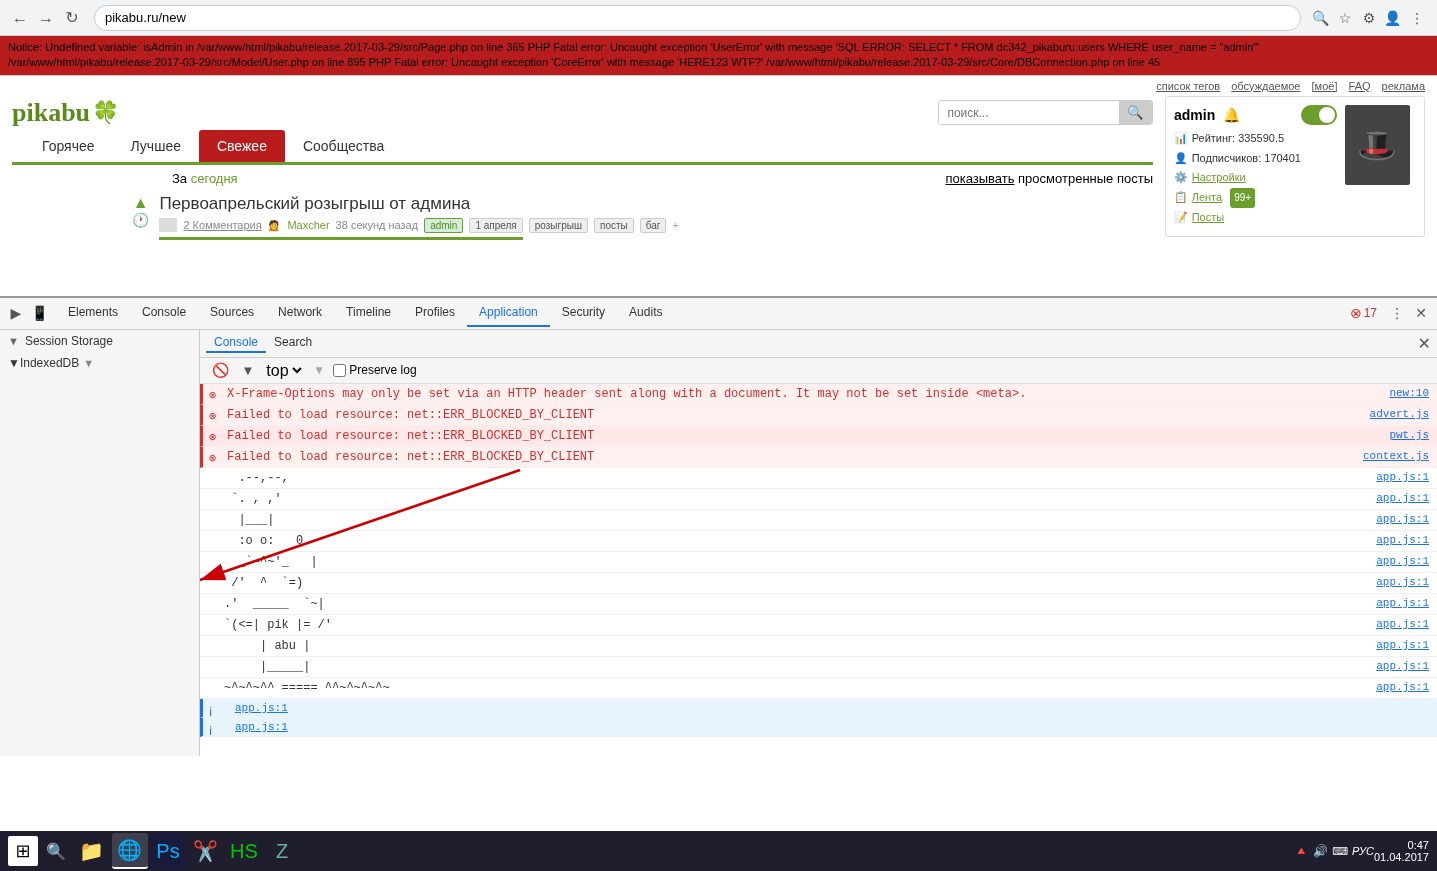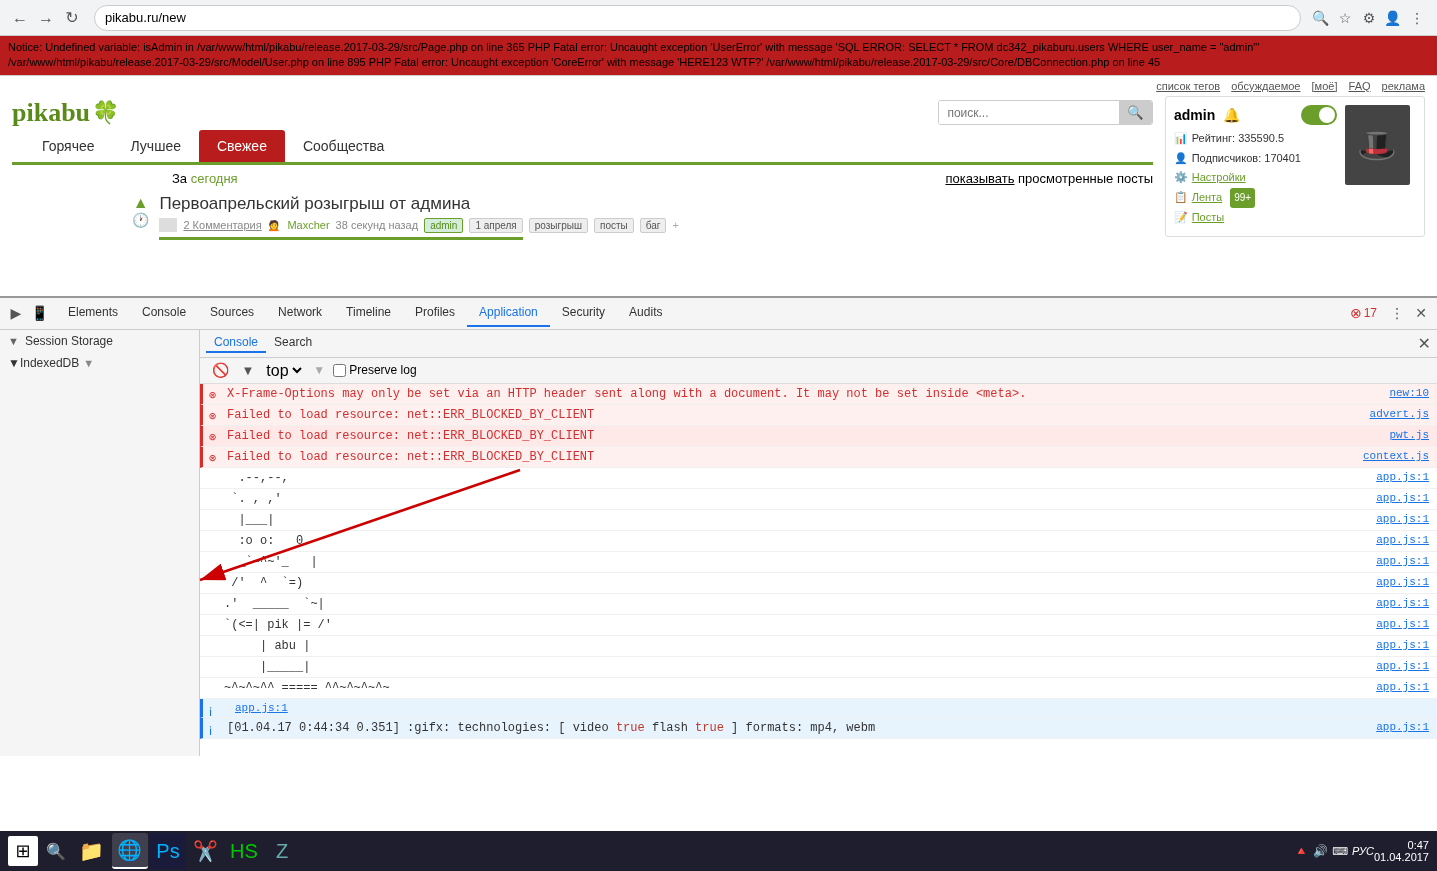--- a/index.html
+++ b/index.html
@@ -696,21 +696,20 @@
         <div class="console-msg plain">
           <span class="ascii-art msg-text">~^~^~^^ ===== ^^~^~^~^~</span>
           <span class="msg-source">app.js:1</span>
         </div>
         <div class="console-msg info">
           <span class="info-icon">ℹ</span>
           <span class="msg-source">app.js:1</span>
         </div>
         <div class="console-msg info">
           <span class="info-icon">ℹ</span>
-          <span class="msg-text">[01.04.17 0:44:34 0.351] :gifx: technologies: [ video <span style="color:#c0392b;">true</span> flash <span style="color:#c0392b;">true</span> ] formats: mp4, webm</span>
           <span class="msg-source">app.js:1</span>
         </div>
       </div>
     </div>
   </div>
 </div>
 
 <div class="taskbar">
   <div class="taskbar-start">
     <span class="win-logo">⊞</span>

